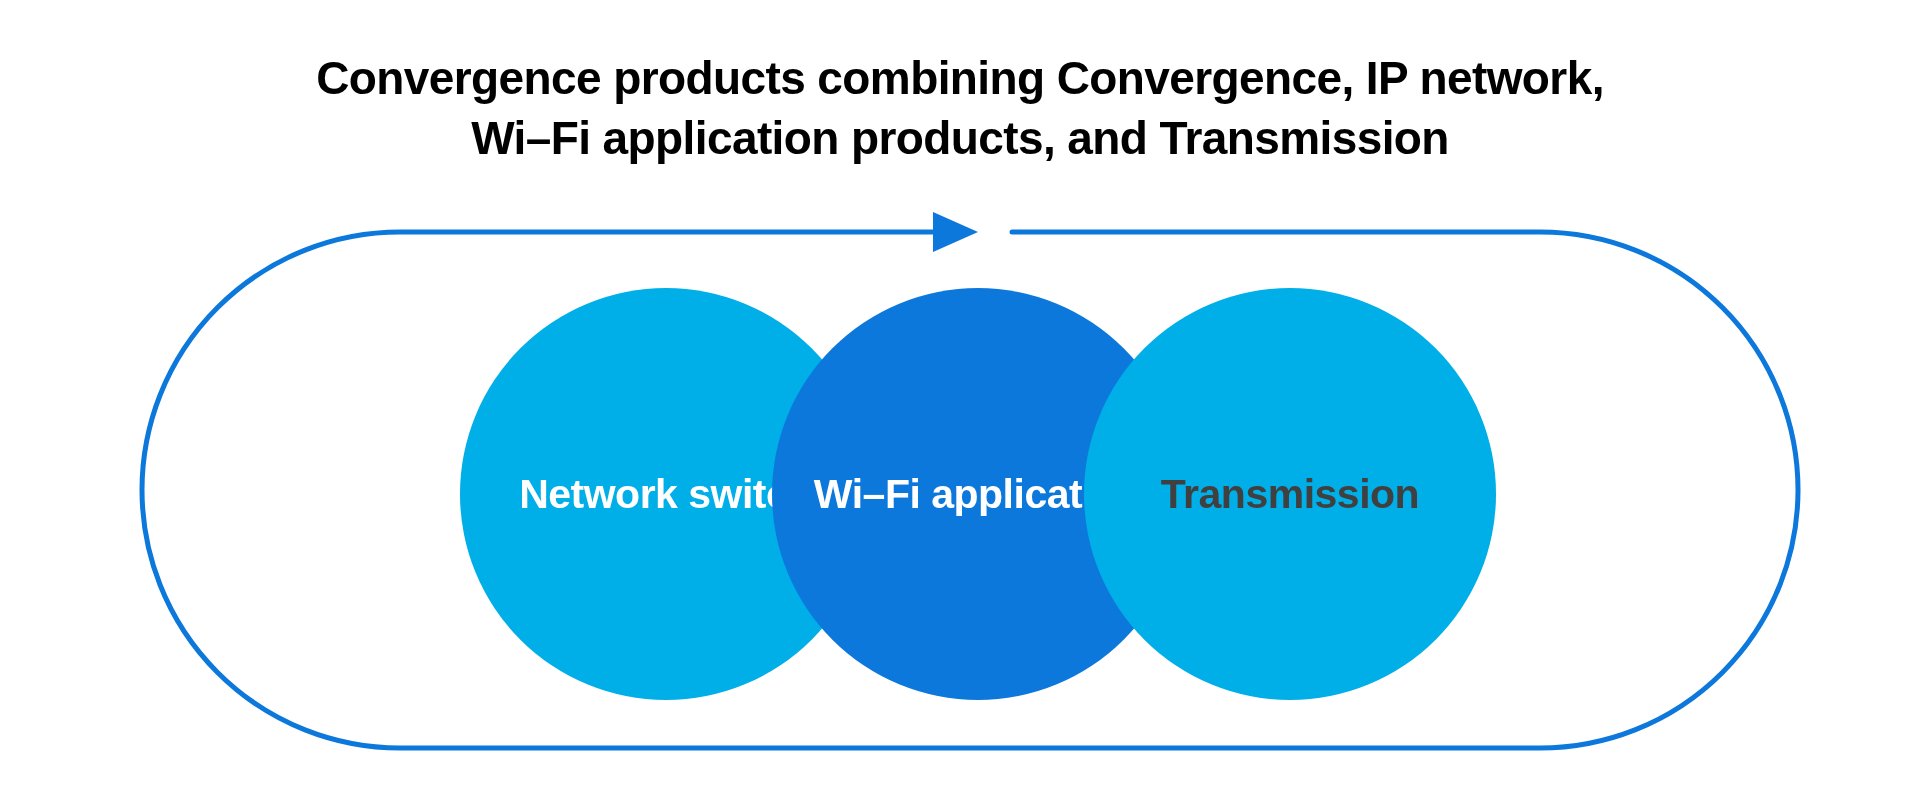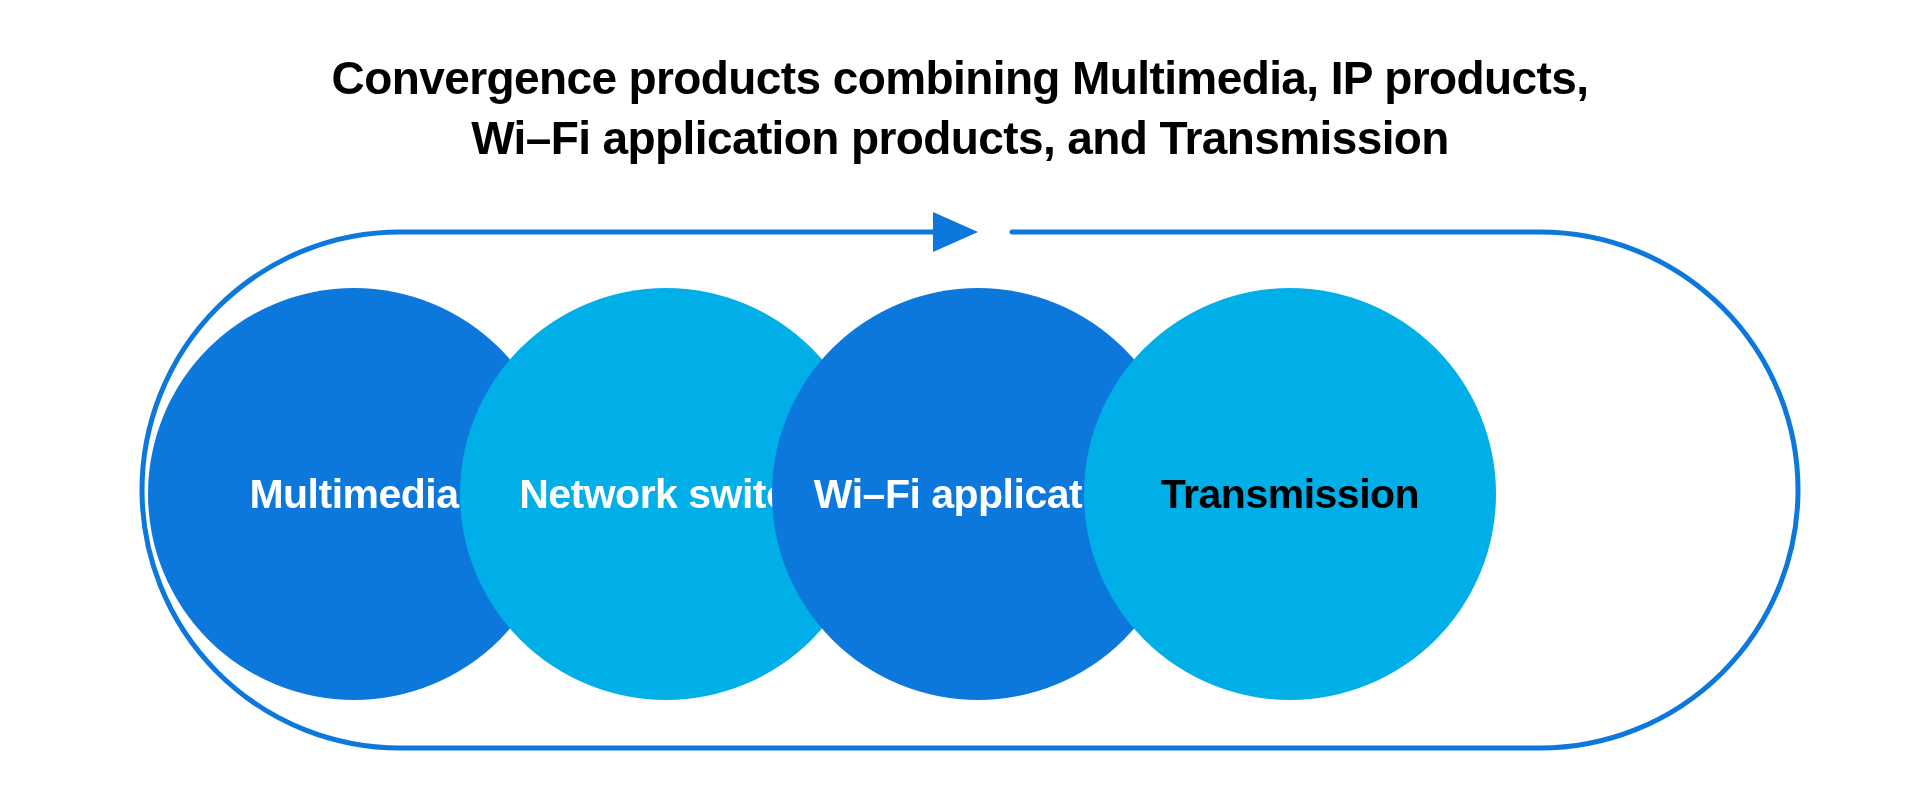--- a/index.html
+++ b/index.html
@@ -85,51 +85,48 @@
   .c1 { left: 460px;  top: 288px; }
   .c2 { left: 772px;  top: 288px; }
   .c3 { left: 1084px; top: 288px; }
 </style>
 </head>
 <body style="background: rgb(255, 255, 255);">
 
 <div class="canvas">
 
   <div class="title-block">
-    <span class="title-line" style="color: rgb(0, 0, 0);">Convergence products combining Multimedia, IP products,</span>
+    <span class="title-line" style="color: rgb(0, 0, 0);">Convergence products combining Convergence, IP network,</span>
     <span class="title-line" style="color: rgb(0, 0, 0);">Wi–Fi application products, and Transmission</span>
   </div>
 
   <svg class="frame-svg" viewBox="0 0 1920 810">
 
     <path d="M 945 232
              L 400 232
              A 258 258 0 0 0 142 490
              A 258 258 0 0 0 400 748
              L 1540 748
              A 258 258 0 0 0 1798 490
              A 258 258 0 0 0 1540 232
              L 1012 232" fill="none" stroke="#0C78DC" stroke-width="5" stroke-linecap="round"></path>
 
     <polygon points="933,212 978,232 933,252" fill="#0C78DC"></polygon>
   </svg>
 
   <div class="circle-row">
 
-    <div class="circle c0" style="background: rgb(12, 120, 220); z-index: 1;">
-      <span class="circle-label" style="color: rgb(255, 255, 255);">Multimedia</span>
-    </div>
 
     <div class="circle c1" style="background: rgb(0, 174, 232); z-index: 2;">
       <span class="circle-label" style="color: rgb(255, 255, 255);">Network switch</span>
     </div>
 
     <div class="circle c2" style="background: rgb(12, 120, 220); z-index: 3;">
       <span class="circle-label" style="color: rgb(255, 255, 255);">Wi–Fi application</span>
     </div>
 
     <div class="circle c3" style="background: rgb(0, 174, 232); z-index: 4;">
-      <span class="circle-label" style="color: #000000;">Transmission</span>
+      <span class="circle-label" style="color: #404040;">Transmission</span>
     </div>
 
   </div>
 
 </div>
 
 </body></html>

